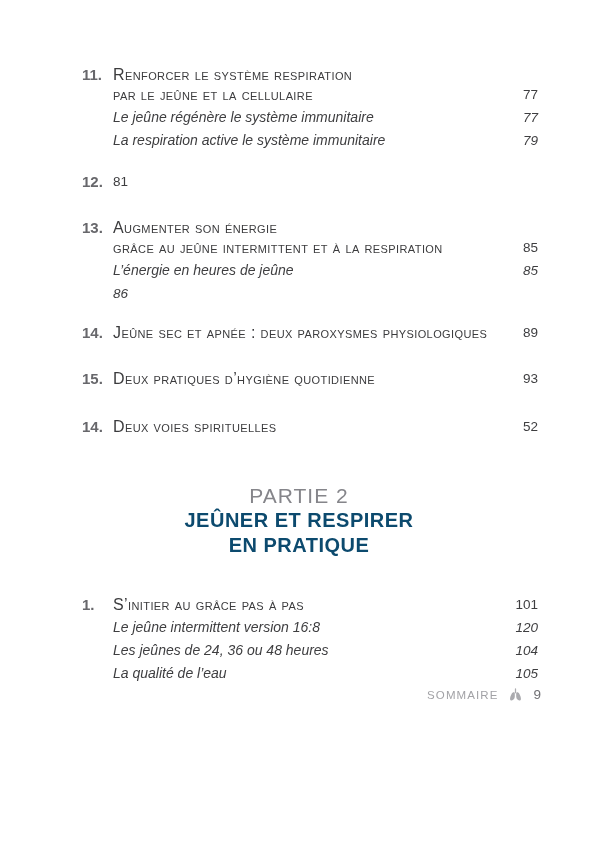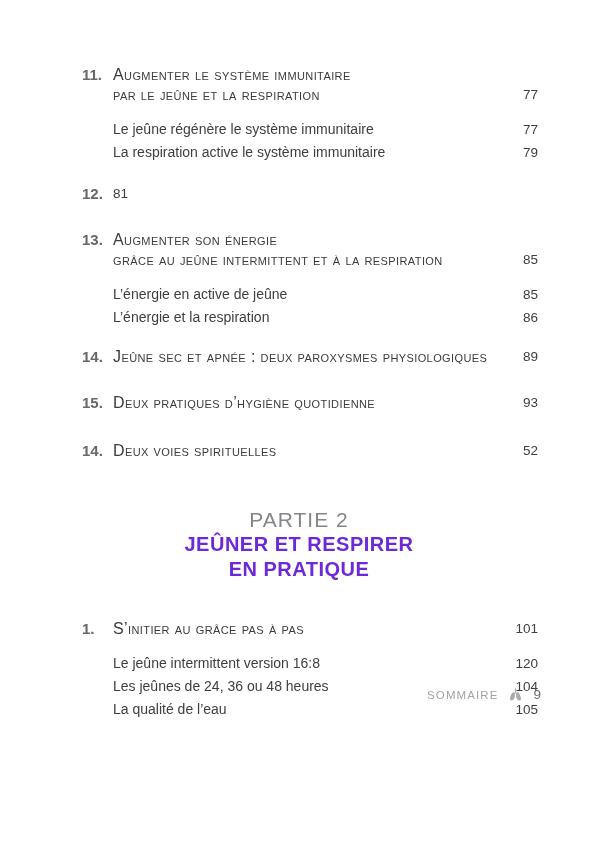--- a/index.html
+++ b/index.html
@@ -26,21 +26,21 @@
     font-size:16px; line-height:20px;
     font-variant:small-caps;
     letter-spacing:0.4px;
     color:#3b3b3d;
   }
   .pagenum {
     flex:none; align-self:flex-end;
     font-size:13.5px; line-height:20px;
     color:#3e3e40;
   }
-  .subs { margin-top:13px; }
+  .subs { margin-top:1px;font-style:italic; }
   .sub-row { display:flex; padding-left:31px; }
   .sub-title {
     flex:1;
     font-size:14px; line-height:23px;
     color:#3e3e40;
   }
   .sub-page {
     flex:none; align-self:flex-end;
     font-size:13.5px; line-height:23px;
     color:#3e3e40;
@@ -56,21 +56,21 @@
 
   .part-divider { text-align:center; transform:translateX(-11px); }
   .part-kicker {
     font-size:21px; line-height:24px;
     letter-spacing:1px;
     color:#85858a;
   }
   .part-title-line {
     font-size:20px; line-height:25px;
     font-weight:700; letter-spacing:0.5px;
-    color:#6d28d9;
+    color:#0c4a6e;
   }
 
   .footer {
     position:absolute; right:59px; bottom:38px;
     display:flex; align-items:center; gap:10px;margin-top:39px;
   }
   .footer-label {
     font-size:11.5px; letter-spacing:1.1px;
     color:#a2a2a6;
   }
@@ -80,22 +80,22 @@
 </head>
 <body>
 
 <div class="page">
   <div class="content">
 
     <div class="entry">
       <div class="trow">
         <span class="num">11.</span>
         <span class="title-block">
-          <span class="tline">Augmenter le système immunitaire</span>
-          <span class="tline">par le jeûne et la respiration</span>
+          <span class="tline">Renforcer le système respiration</span>
+          <span class="tline">par le jeûne et la cellulaire</span>
         </span>
         <span class="pagenum">77</span>
       </div>
       <div class="subs">
         <div class="sub-row">
           <span class="sub-title">Le jeûne régénère le système immunitaire</span>
           <span class="sub-page">77</span>
         </div>
         <div class="sub-row">
           <span class="sub-title">La respiration active le système immunitaire</span>
@@ -115,25 +115,24 @@
       <div class="trow">
         <span class="num">13.</span>
         <span class="title-block">
           <span class="tline">Augmenter son énergie</span>
           <span class="tline">grâce au jeûne intermittent et à la respiration</span>
         </span>
         <span class="pagenum">85</span>
       </div>
       <div class="subs">
         <div class="sub-row">
-          <span class="sub-title">L’énergie en active de jeûne</span>
+          <span class="sub-title">L’énergie en heures de jeûne</span>
           <span class="sub-page">85</span>
         </div>
         <div class="sub-row">
-          <span class="sub-title">L’énergie et la respiration</span>
           <span class="sub-page">86</span>
         </div>
       </div>
     </div>
 
     <div class="entry mt-e14">
       <div class="trow">
         <span class="num">14.</span>
         <span class="title-block">
           <span class="tline">Jeûne sec et apnée : deux paroxysmes physiologiques</span>

